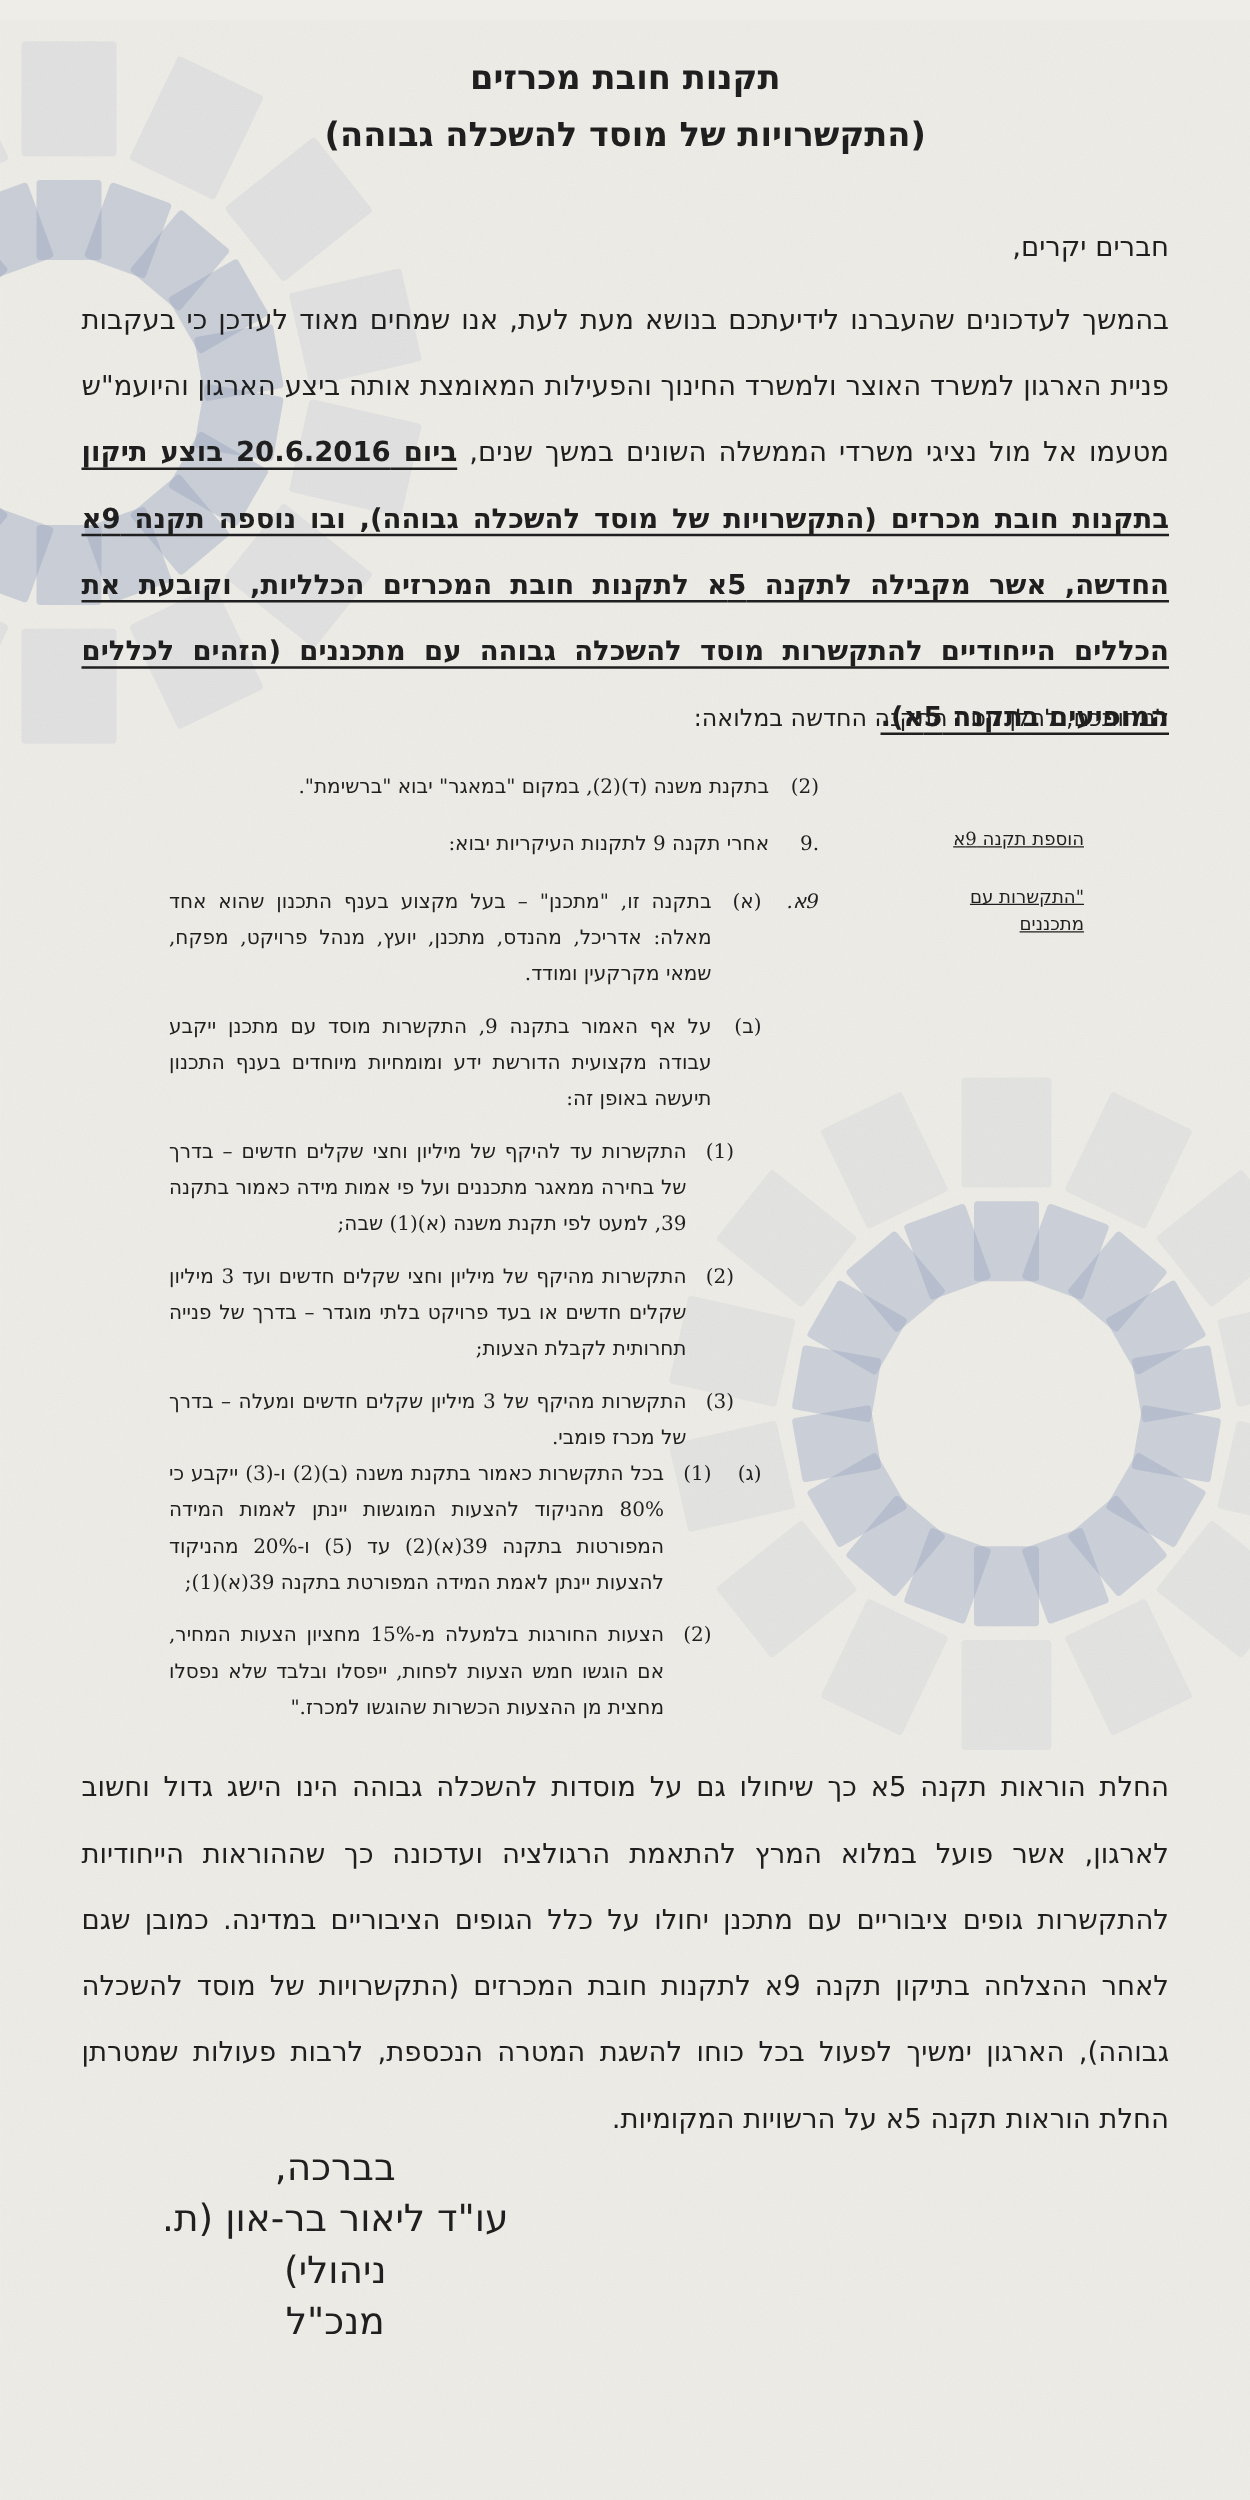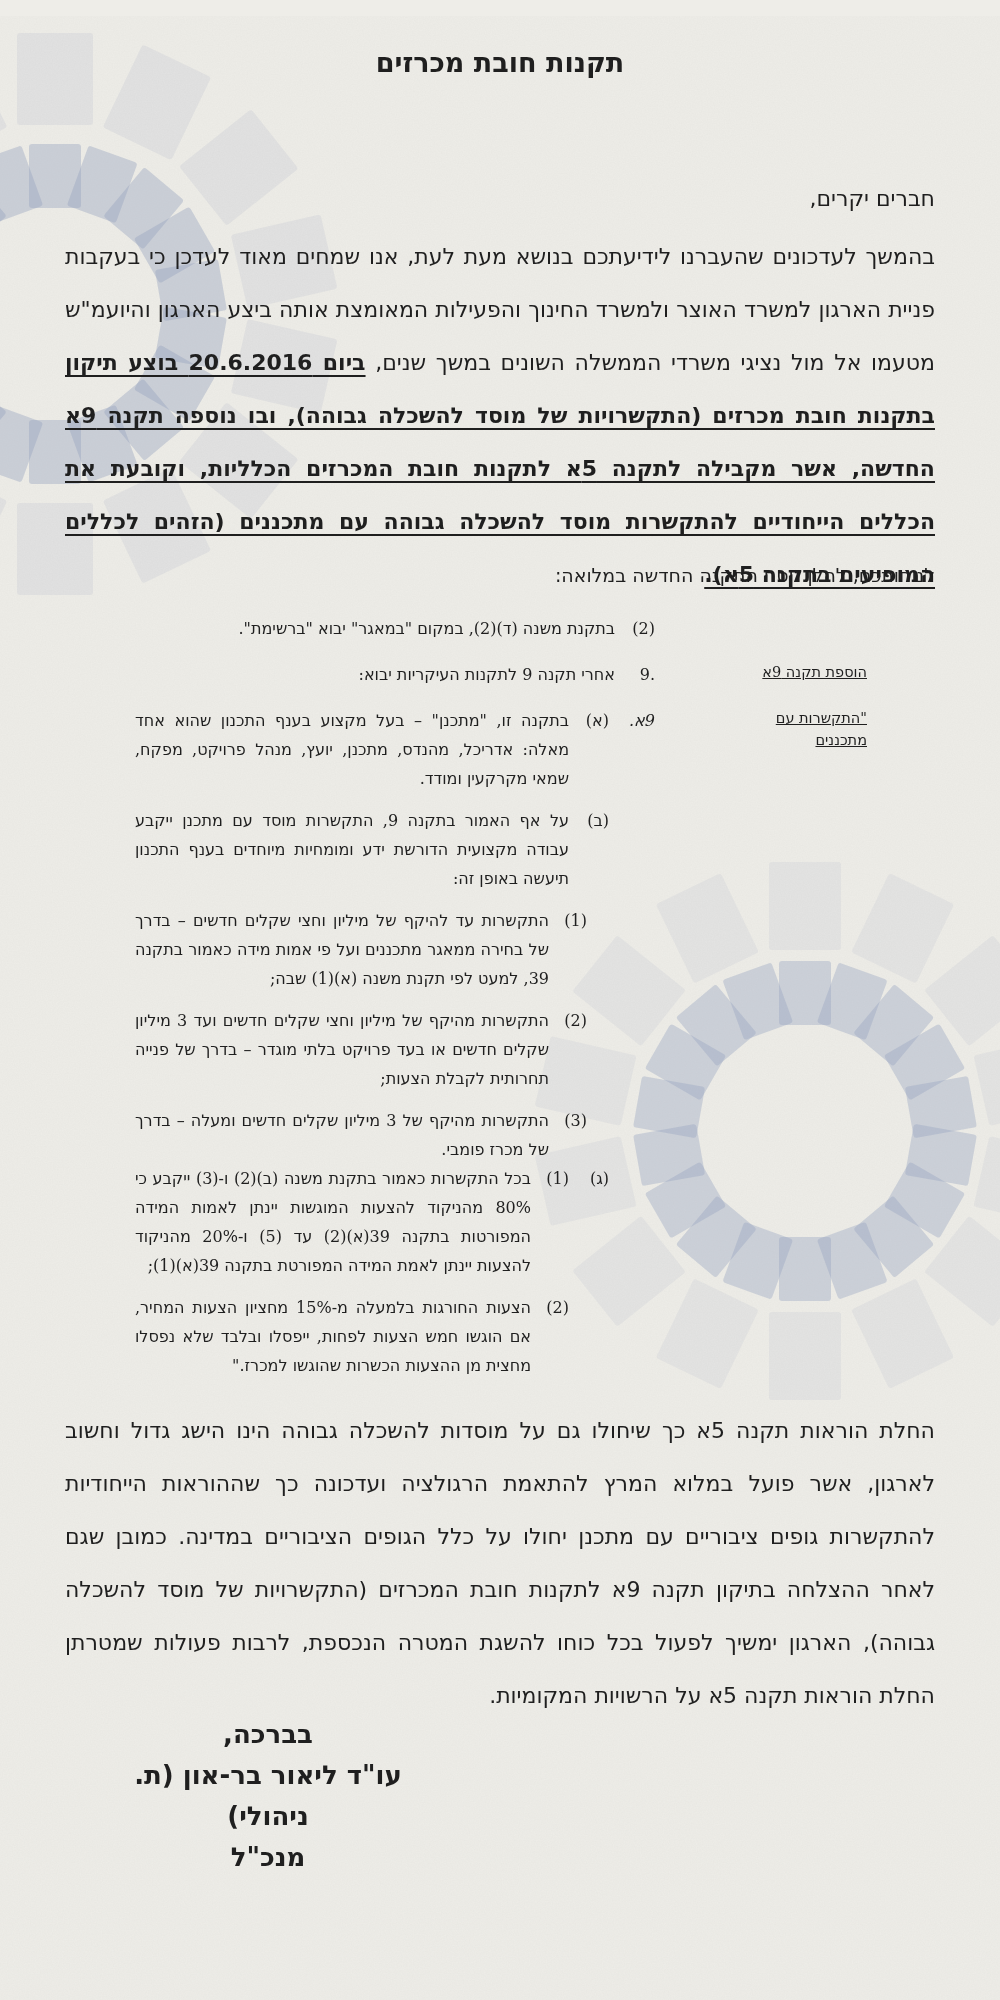--- a/index.html
+++ b/index.html
@@ -53,21 +53,21 @@
   .margin-label{
     position:absolute;right:-212px;width:200px;top:1px;
     font-size:14.5px;line-height:22px;text-align:right;white-space:nowrap;text-decoration:underline;
   }
   .closing{
     position:absolute;top:1388px;right:65px;left:65px;
     font-size:22px;line-height:53px;text-align:justify;
   }
   .signature{
     position:absolute;top:1698px;right:582px;width:300px;
-    font-size:26px;line-height:41px;text-align:center;font-weight:bold;
+    font-size:30px;line-height:41px;text-align:center;
   }
   .footer-bar{
     position:absolute;top:1986px;left:387px;width:128px;height:14px;
     background:#1f3864;
   }
 </style>
 </head>
 <body>
 
 <div class="page">
@@ -142,20 +142,21 @@
       <div class="wm-seg" style="width: 72px; height: 88px; margin: -44px -36px; background: rgba(160, 170, 195, 0.13); transform: rotate(257.143deg) translateY(-225px);"></div>
       <div class="wm-seg" style="width: 72px; height: 88px; margin: -44px -36px; background: rgba(160, 170, 195, 0.13); transform: rotate(282.857deg) translateY(-225px);"></div>
       <div class="wm-seg" style="width: 72px; height: 88px; margin: -44px -36px; background: rgba(160, 170, 195, 0.13); transform: rotate(308.571deg) translateY(-225px);"></div>
       <div class="wm-seg" style="width: 72px; height: 88px; margin: -44px -36px; background: rgba(160, 170, 195, 0.13); transform: rotate(334.286deg) translateY(-225px);"></div>
     </div>
 
   <div class="layer">
 
     <div class="title">
       <div>תקנות חובת מכרזים</div>
+      <div>(התקשרויות של מוסד להשכלה גבוהה)</div>
     </div>
 
     <div class="greeting">חברים יקרים,</div>
 
     <div class="intro"><span>בהמשך לעדכונים שהעברנו לידיעתכם בנושא מעת לעת, אנו שמחים מאוד לעדכן כי בעקבות פניית הארגון למשרד האוצר ולמשרד החינוך והפעילות המאומצת אותה ביצע הארגון והיועמ"ש מטעמו אל מול נציגי משרדי הממשלה השונים במשך שנים, </span><span class="emph">ביום 20.6.2016 בוצע תיקון בתקנות חובת מכרזים (התקשרויות של מוסד להשכלה גבוהה), ובו נוספה תקנה 9א החדשה, אשר מקבילה לתקנה 5א לתקנות חובת המכרזים הכלליות, וקובעת את הכללים הייחודיים להתקשרות מוסד להשכלה גבוהה עם מתכננים (הזהים לכללים המופיעים בתקנה 5א).</span></div>
 
     <div class="leadin">לנוחותכם, להלן נוסח התקנה החדשה במלואה:</div>
 
     <div class="reg">
 

